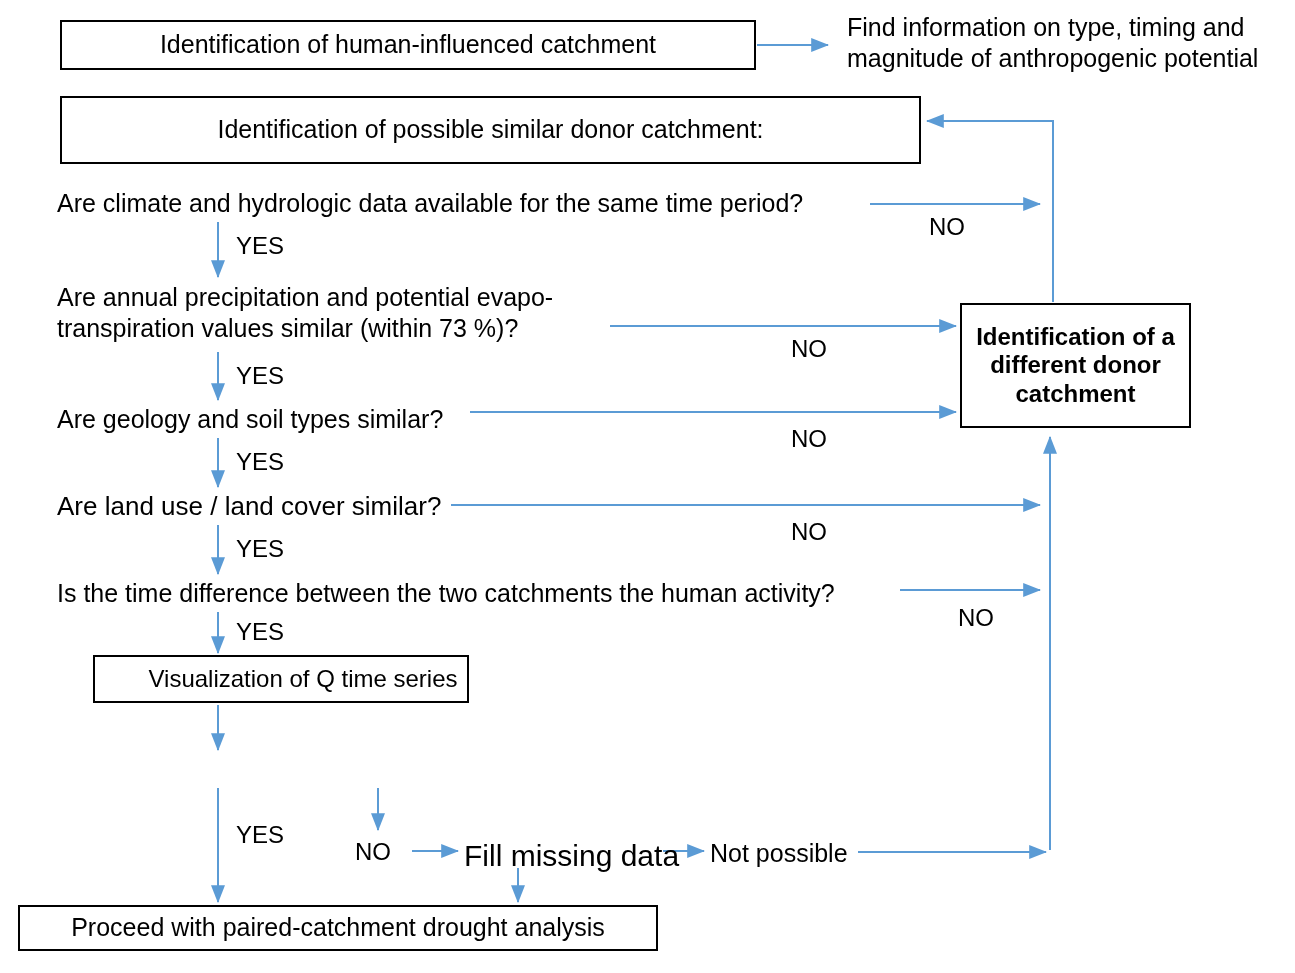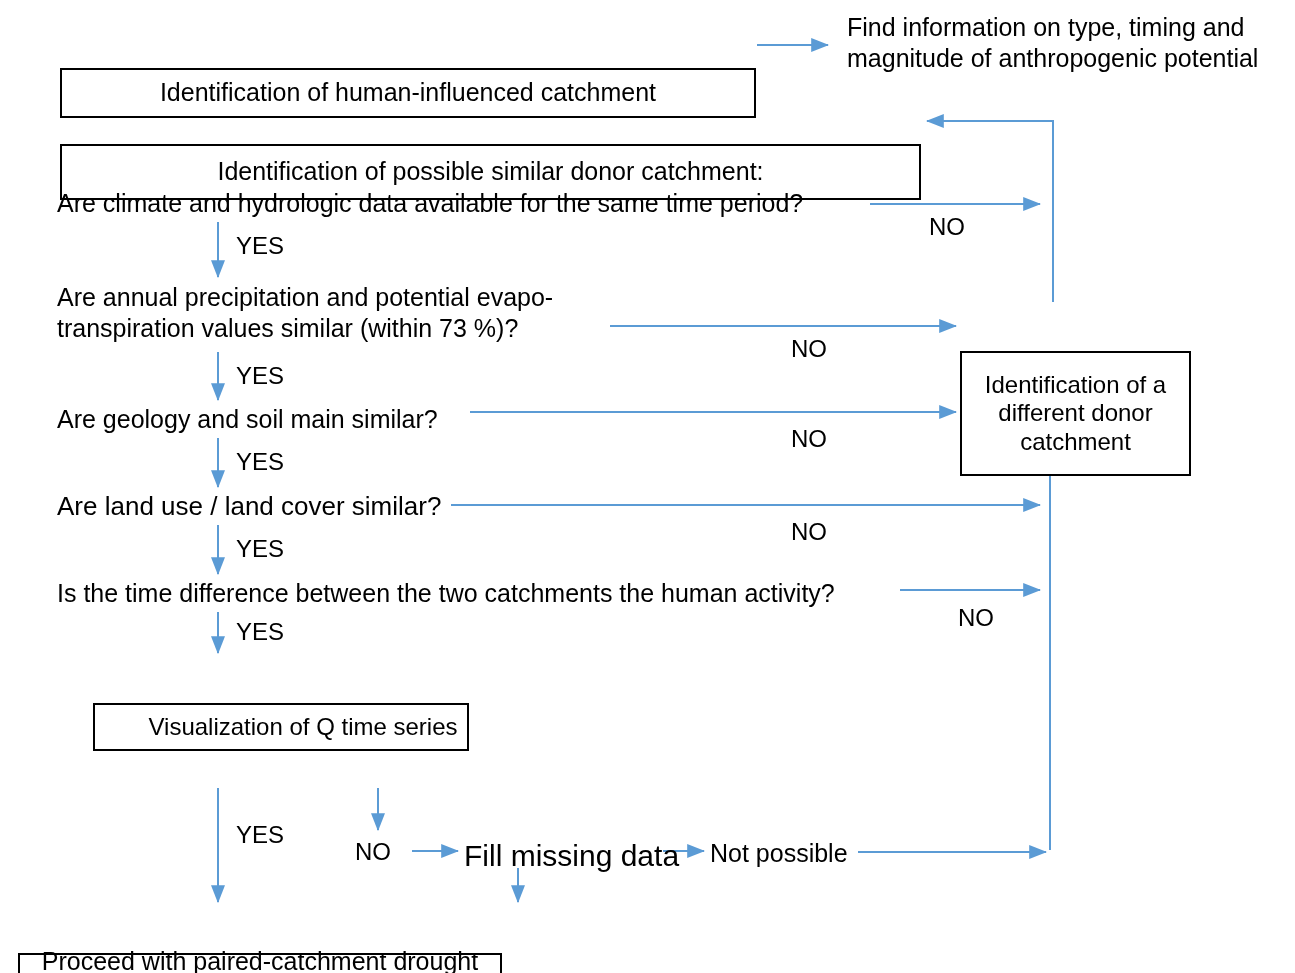--- a/index.html
+++ b/index.html
@@ -29,42 +29,41 @@
   .node-box {
     position: absolute;
     box-sizing: border-box;
     border: 2.5px solid #000000;
     background: #ffffff;
     display: flex;
     align-items: center;
     justify-content: center;
     text-align: center;
     line-height: 1.18;
-    margin-top: 48px;
   }
   .plain-text {
     position: absolute;
     white-space: nowrap;
     line-height: 1.22;
   }
   .wrap-text {
     position: absolute;
     line-height: 1.25;
   }
   .lbl {
     position: absolute;
     white-space: nowrap;
   }
 
   
   #box-human-catchment { left: 60px;  top: 20px;  width: 696px; height: 50px;  font-size: 25px; }
-  #box-donor-catchment { left: 60px;  top: 96px;  width: 861px; height: 56px;  font-size: 25px; }
-  #box-different-donor { left: 960px; top: 303px; width: 231px; height: 125px; font-size: 24px; padding: 8px 8px; }
+  #box-donor-catchment { left: 60px;  top: 96px;  width: 861px; height: 68px;  font-size: 25px; }
+  #box-different-donor { left: 960px; top: 303px; width: 231px; height: 125px; font-size: 24px; padding: 8px 8px; font-weight: bold; }
   #box-visualization   { left: 93px;  top: 655px; width: 376px; height: 48px;  font-size: 24px; padding-left: 44px; }
-  #box-proceed         { left: 18px;  top: 905px; width: 484px; height: 46px;  font-size: 25px; }
+  #box-proceed         { left: 18px;  top: 905px; width: 640px; height: 46px;  font-size: 25px; }
 
   #txt-find-info   { left: 847px; top: 12px;  width: 440px; font-size: 25px; }
   #q-climate       { left: 57px;  top: 188px; font-size: 25px; }
   #q-precip        { left: 57px;  top: 282px; width: 560px; font-size: 25px; }
   #q-geology       { left: 57px;  top: 404px; font-size: 25px; }
   #q-landuse       { left: 57px;  top: 491px; font-size: 26px; }
   #q-maindiff      { left: 57px;  top: 578px; font-size: 25px; }
   #q-datamissing   { left: 57px;  top: 757px; font-size: 25px; }
 
   #lbl-yes-1 { left: 236px; top: 232px; font-size: 24px; }
@@ -136,21 +135,21 @@
   <div class="node-box" id="box-visualization">Visualization of Q time series</div>
 
   <div class="node-box" id="box-proceed">Proceed with paired-catchment drought analysis</div>
 
   <div class="wrap-text" id="txt-find-info">Find information on type, timing and magnitude of anthropogenic potential</div>
 
   <div class="plain-text" id="q-climate">Are climate and hydrologic data available for the same time period?</div>
 
   <div class="wrap-text" id="q-precip">Are annual precipitation and potential evapo-transpiration values similar (within 73 %)?</div>
 
-  <div class="plain-text" id="q-geology">Are geology and soil main similar?</div>
+  <div class="plain-text" id="q-geology">Are geology and soil types similar?</div>
 
   <div class="plain-text" id="q-landuse">Are land use / land cover similar?</div>
 
   <div class="plain-text" id="q-maindiff">Is the time difference between the two catchments the human activity?</div>
 
 
   <div class="lbl" id="lbl-yes-1">YES</div>
   <div class="lbl" id="lbl-yes-2">YES</div>
   <div class="lbl" id="lbl-yes-3">YES</div>
   <div class="lbl" id="lbl-yes-4">YES</div>

